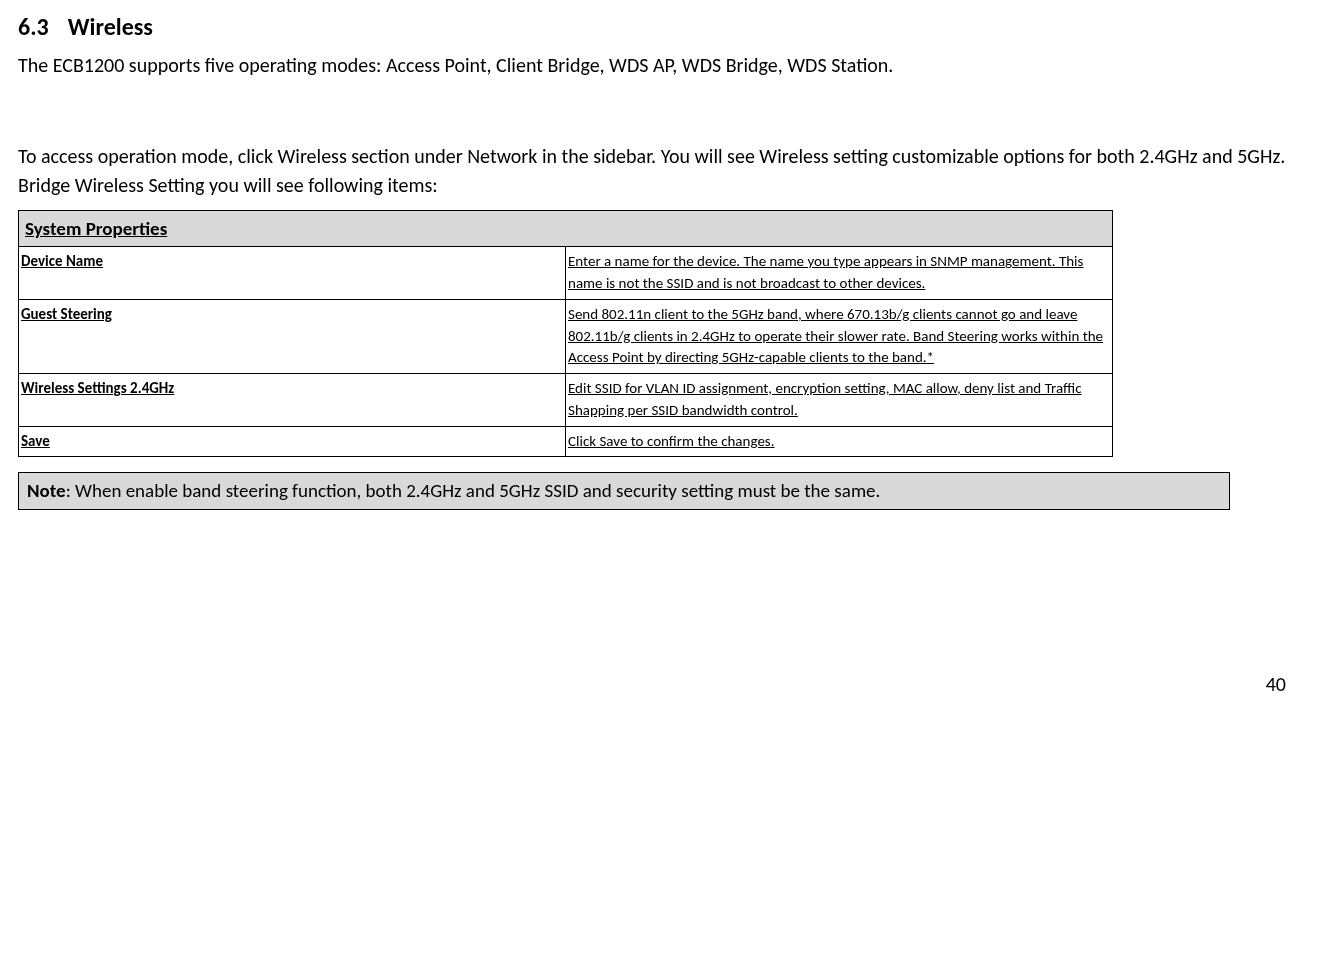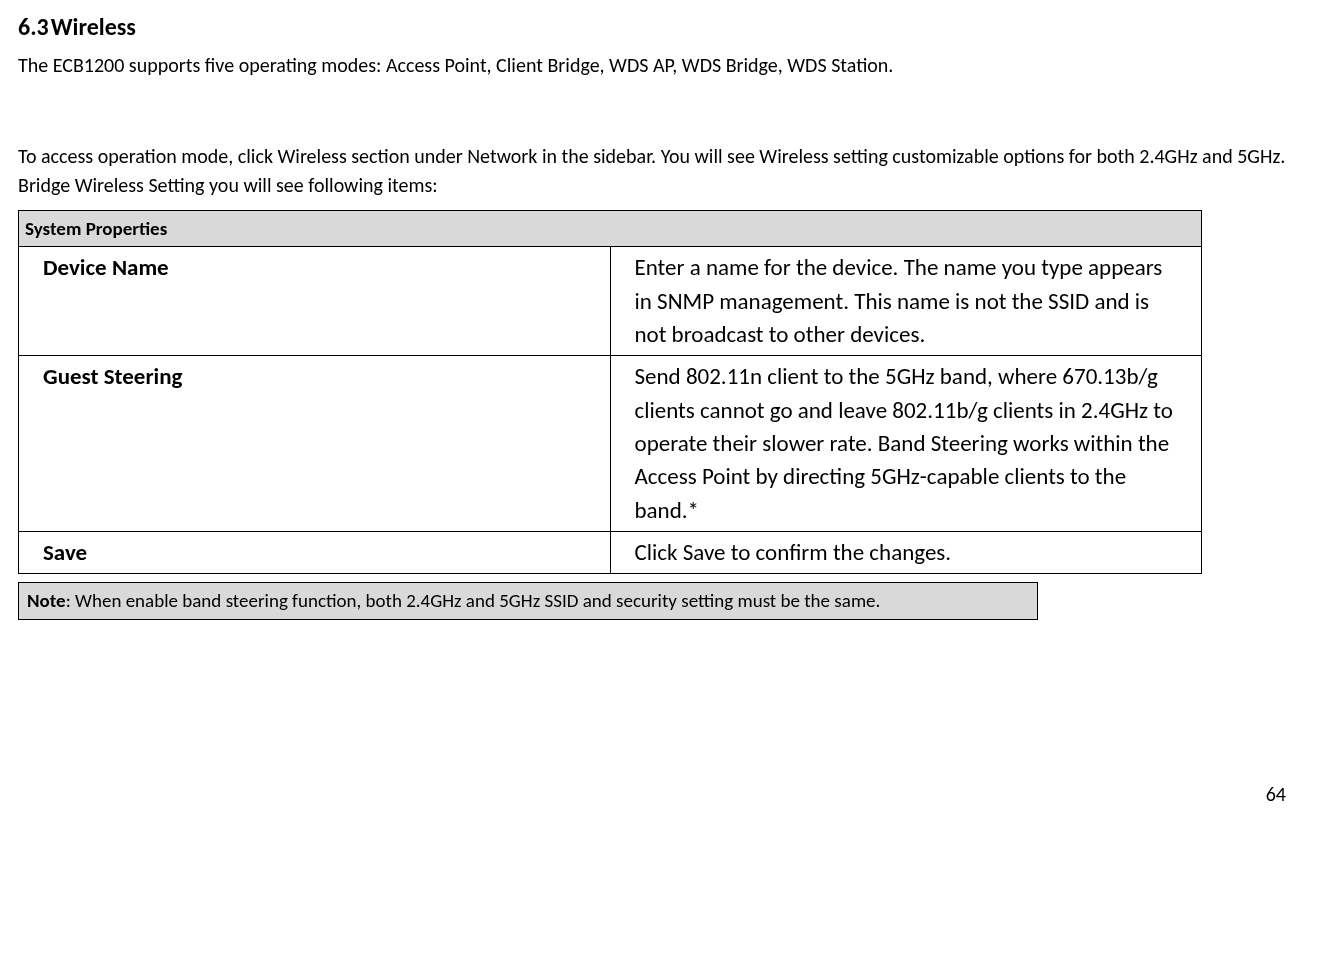--- a/index.html
+++ b/index.html
@@ -12,58 +12,59 @@
       box-sizing: border-box;
       line-height: 1.45;
     }
     h2 {
       font-size: 24px;
       font-weight: bold;
       margin: 0 0 6px 0;
     }
     .section-num {
       display: inline-block;
-      margin-right: 2px;
+      margin-right: 19px;
     }
     p {
       margin: 4px 0 10px 0;
     }
     .spacer {
       height: 48px;
     }
     table.props {
       border-collapse: collapse;
-      width: 1184px;
+      width: 1095px;
       table-layout: fixed;
+      text-decoration: underline;
     }
     table.props th.header-row {
       background: #d9d9d9;
       text-align: left;
       font-weight: bold;
       padding: 4px 6px;
       border: 1px solid #000;
       font-size: 19px;
     }
     table.props td {
       border: 1px solid #000;
-      padding: 4px 24px;
+      padding: 4px 2px;
       vertical-align: top;
-      font-size: 23px;
+      font-size: 15px;
       line-height: 1.45;
     }
     table.props td.label {
       font-weight: bold;
       width: 240px;
     }
     .note-box {
       border: 1.5px solid #000;
       background: #d9d9d9;
       padding: 4px 8px;
-      margin-top: 8px;
-      width: 1020px;
+      margin-top: 15px;
+      width: 1212px;
       font-size: 19px;
       box-sizing: border-box;
     }
     .note-bold {
       font-weight: bold;
     }
     .page-num {
       text-align: right;
       font-size: 20px;
       margin-top: 160px;
@@ -90,23 +91,27 @@
   </tr>
   <tr>
     <td class="label">Device Name</td>
     <td>Enter a name for the device. The name you type appears in SNMP management. This name is not the SSID and is not broadcast to other devices.</td>
   </tr>
   <tr>
     <td class="label">Guest Steering</td>
     <td>Send 802.11n client to the 5GHz band, where 670.13b/g clients cannot go and leave 802.11b/g clients in 2.4GHz to operate their slower rate. Band Steering works within the Access Point by directing 5GHz-capable clients to the band.*</td>
   </tr>
   <tr>
+    <td class="label">Wireless Settings 2.4GHz</td>
+    <td>Edit SSID for VLAN ID assignment, encryption setting, MAC allow, deny list and Traffic Shapping per SSID bandwidth control.</td>
+  </tr>
+  <tr>
     <td class="label">Save</td>
     <td>Click Save to confirm the changes.</td>
   </tr>
 </tbody>
   </table>
 
 <div class="note-box">
   <span class="note-bold">Note</span><span>: When enable band steering function, both 2.4GHz and 5GHz SSID and security setting must be the same.</span>
 </div>
 
-<div class="page-num">64</div>
+<div class="page-num">40</div>
 
 </body></html>

